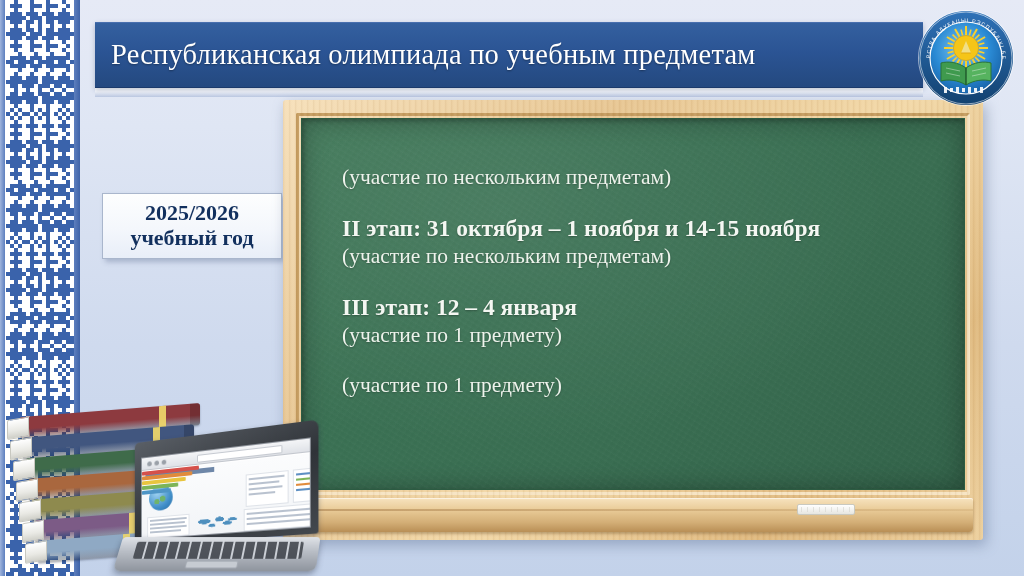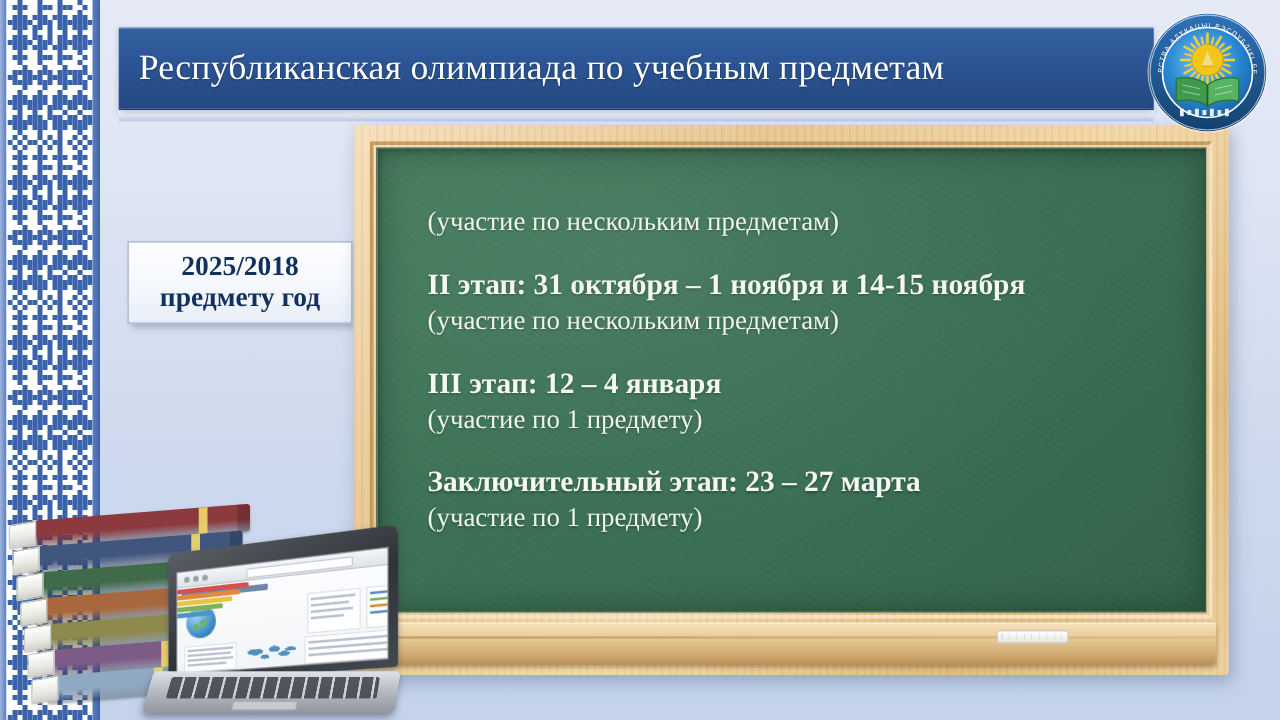--- a/index.html
+++ b/index.html
@@ -1668,42 +1668,41 @@
       <rect x="28" y="79" width="3" height="6"></rect>
     </g>
 
     <text font-family="Liberation Sans, sans-serif" font-size="5.2" fill="#ffffff" letter-spacing="1.05">
       <textPath href="#arcTop" startOffset="50%" text-anchor="middle">МІНІСТЭРСТВА АДУКАЦЫІ РЭСПУБЛІКІ БЕЛАРУСЬ</textPath>
     </text>
   </svg>
 </div>
 
 <div class="year-badge">
-  <span class="yb-l1">2025/2018</span>
-  <span class="yb-l2">предмету год</span>
+  <span class="yb-l1">2025/2026</span>
+  <span class="yb-l2">учебный год</span>
 </div>
 
 <div class="board-wrap">
   <div class="board-frame">
     <div class="board-bevel"></div>
   </div>
   <div class="board-green" id="boardGreen">
       <div class="stage-block">
         <div class="stage-sub">(участие по нескольким предметам)</div>
       </div>
       <div class="stage-block">
         <div class="stage-title">II этап: 31 октября – 1 ноября и 14-15 ноября</div>
         <div class="stage-sub">(участие по нескольким предметам)</div>
       </div>
       <div class="stage-block">
         <div class="stage-title">III этап: 12 – 4 января</div>
         <div class="stage-sub">(участие по 1 предмету)</div>
       </div>
       <div class="stage-block">
-        <div class="stage-title">Заключительный этап: 23 – 27 марта</div>
         <div class="stage-sub">(участие по 1 предмету)</div>
       </div>
     </div>
   <div class="chalk-tray">
     <span class="chalk-piece"></span>
   </div>
 </div>
 
 <div class="books" id="booksStack">
     <div class="book" style="bottom: 126px; width: 180px; left: 8px; background: linear-gradient(rgb(141, 58, 63) 0%, rgb(141, 58, 63) 55%, rgba(0, 0, 0, 0.28) 100%); transform: skewY(-4.5deg); box-shadow: rgba(30, 40, 60, 0.35) 0px 1px 2px;">

